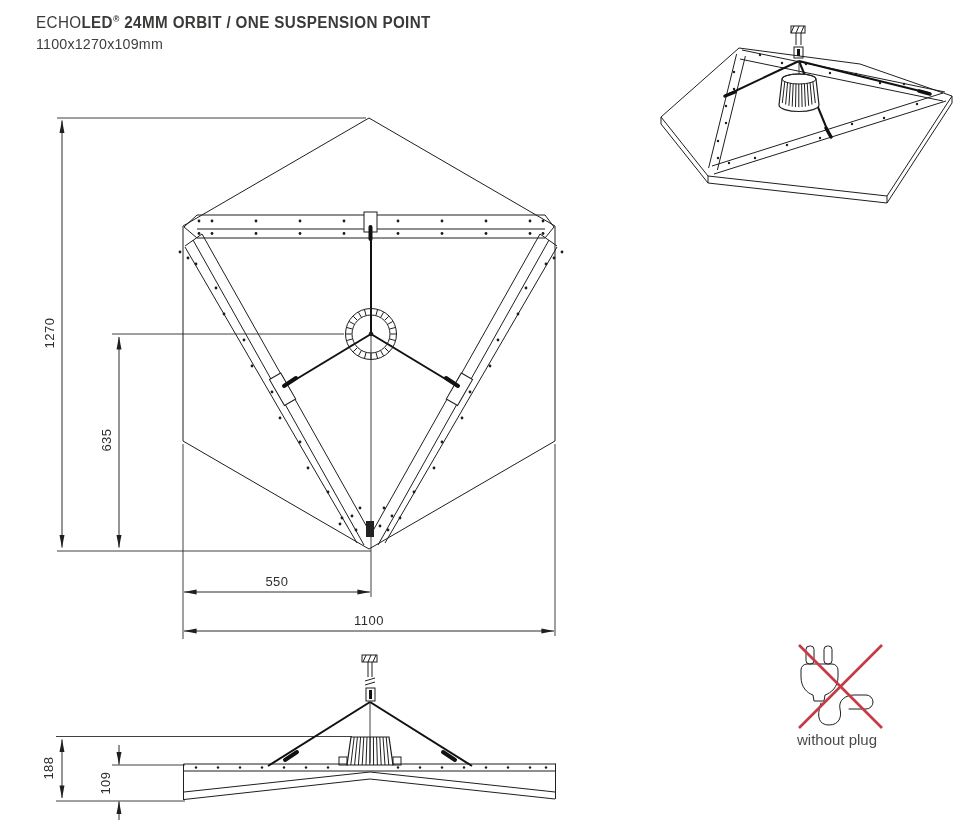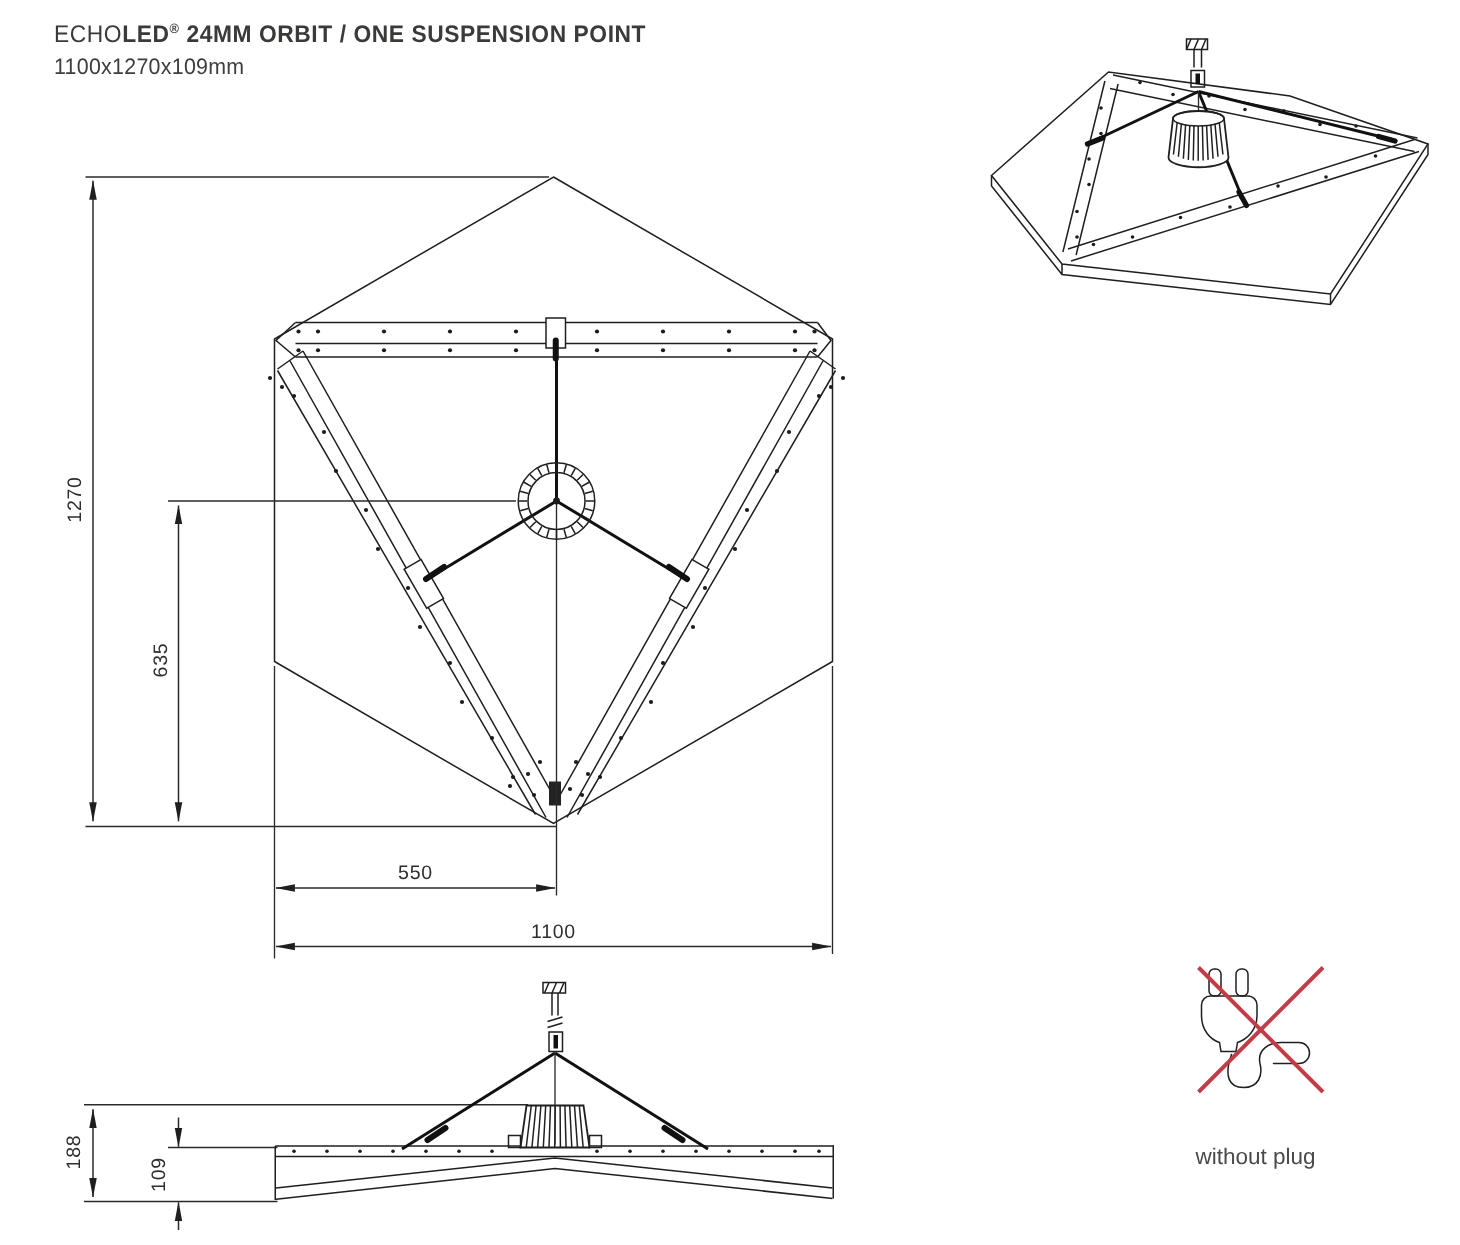--- a/index.html
+++ b/index.html
@@ -3,21 +3,21 @@
 <meta charset="utf-8">
 <style>
   html,body{margin:0;padding:0;background:#ffffff;}
   body{width:973px;height:830px;position:relative;font-family:"Liberation Sans",sans-serif;overflow:hidden;}
   .header{position:absolute;left:36px;top:14px;transform:scaleX(.95);transform-origin:left top;color:#3a3a39;}
   .title-line{font-size:16px;letter-spacing:.4px;white-space:nowrap;}
   .title-line .light{font-weight:400;}
   .title-line .bold{font-weight:700;}
   .title-line sup{font-size:9px;font-weight:700;vertical-align:6px;}
   .subtitle{font-size:15px;font-weight:400;margin-top:3px;color:#3e3e3d;letter-spacing:.2px;}
-  .caption{position:absolute;left:776px;top:731px;width:122px;text-align:center;font-size:15px;color:#4a4a4a;margin-top:32px;}
+  .caption{position:absolute;left:776px;top:731px;width:122px;text-align:center;font-size:15px;color:#4a4a4a;}
   svg{position:absolute;left:0;top:0;}
   .ln{stroke:#1f1f1f;stroke-width:1;fill:none;}
   .thin{stroke:#2a2a2a;stroke-width:.9;fill:none;}
   .thick{stroke:#111;stroke-width:2;fill:none;}
   .blob{stroke:#111;stroke-width:4;fill:none;stroke-linecap:round;}
   .dot{fill:#1c1c1c;}
   .dim{stroke:#2a2a2a;stroke-width:1;fill:none;}
   .lbl{font-family:"Liberation Sans",sans-serif;font-size:13px;fill:#2e2e2e;letter-spacing:.5px;}
   .white{fill:#fff;stroke:#1f1f1f;}
 </style>

